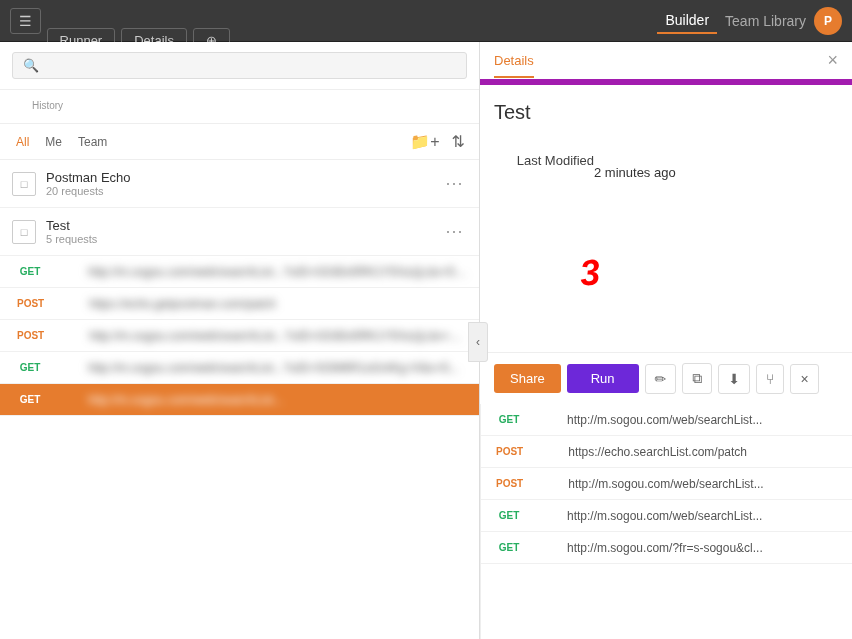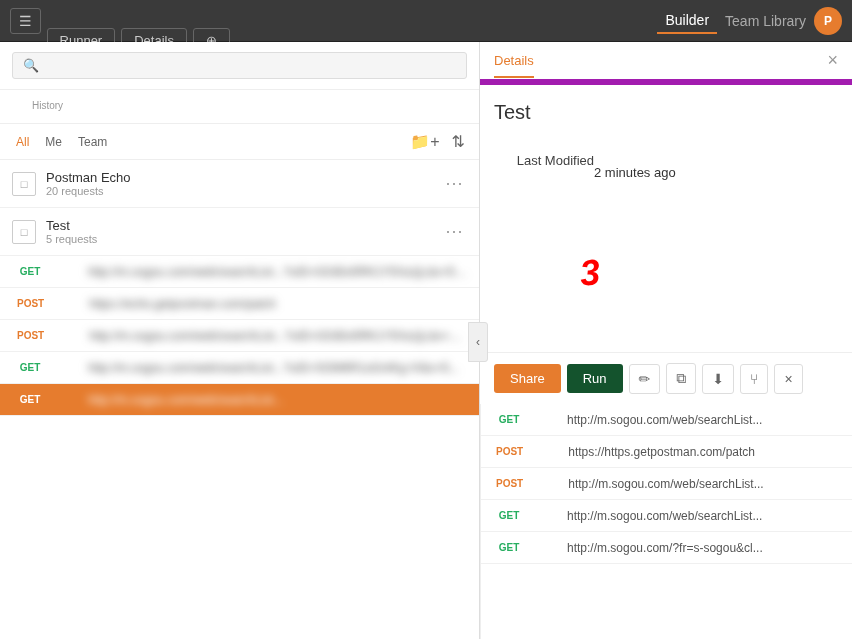--- a/index.html
+++ b/index.html
@@ -278,24 +278,24 @@
       background: #e67c2e;
       color: white;
       border: none;
       padding: 7px 16px;
       border-radius: 3px;
       font-size: 13px;
       cursor: pointer;
       font-weight: 500;
     }
     .btn-run {
-      background: #14532d;
+      background: #6d28d9;
       color: white;
       border: none;
-      padding: 7px 16px;
+      padding: 7px 24px;
       border-radius: 3px;
       font-size: 13px;
       cursor: pointer;
       font-weight: 500;
     }
     .action-icon-btn {
       background: transparent;
       border: 1px solid #ddd;
       border-radius: 3px;
       padding: 6px 9px;
@@ -454,21 +454,21 @@
       <button class="action-icon-btn" title="Delete">×</button>
     </div>
 
     <div class="right-requests">
       <div class="right-request-item">
         <span class="method-badge method-get">GET</span>
         <span class="request-url">http://m.sogou.com/web/searchList...</span>
       </div>
       <div class="right-request-item">
         <span class="method-badge method-post">POST</span>
-        <span class="request-url">https://https.getpostman.com/patch</span>
+        <span class="request-url">https://echo.searchList.com/patch</span>
       </div>
       <div class="right-request-item">
         <span class="method-badge method-post">POST</span>
         <span class="request-url">http://m.sogou.com/web/searchList...</span>
       </div>
       <div class="right-request-item">
         <span class="method-badge method-get">GET</span>
         <span class="request-url">http://m.sogou.com/web/searchList...</span>
       </div>
       <div class="right-request-item">

